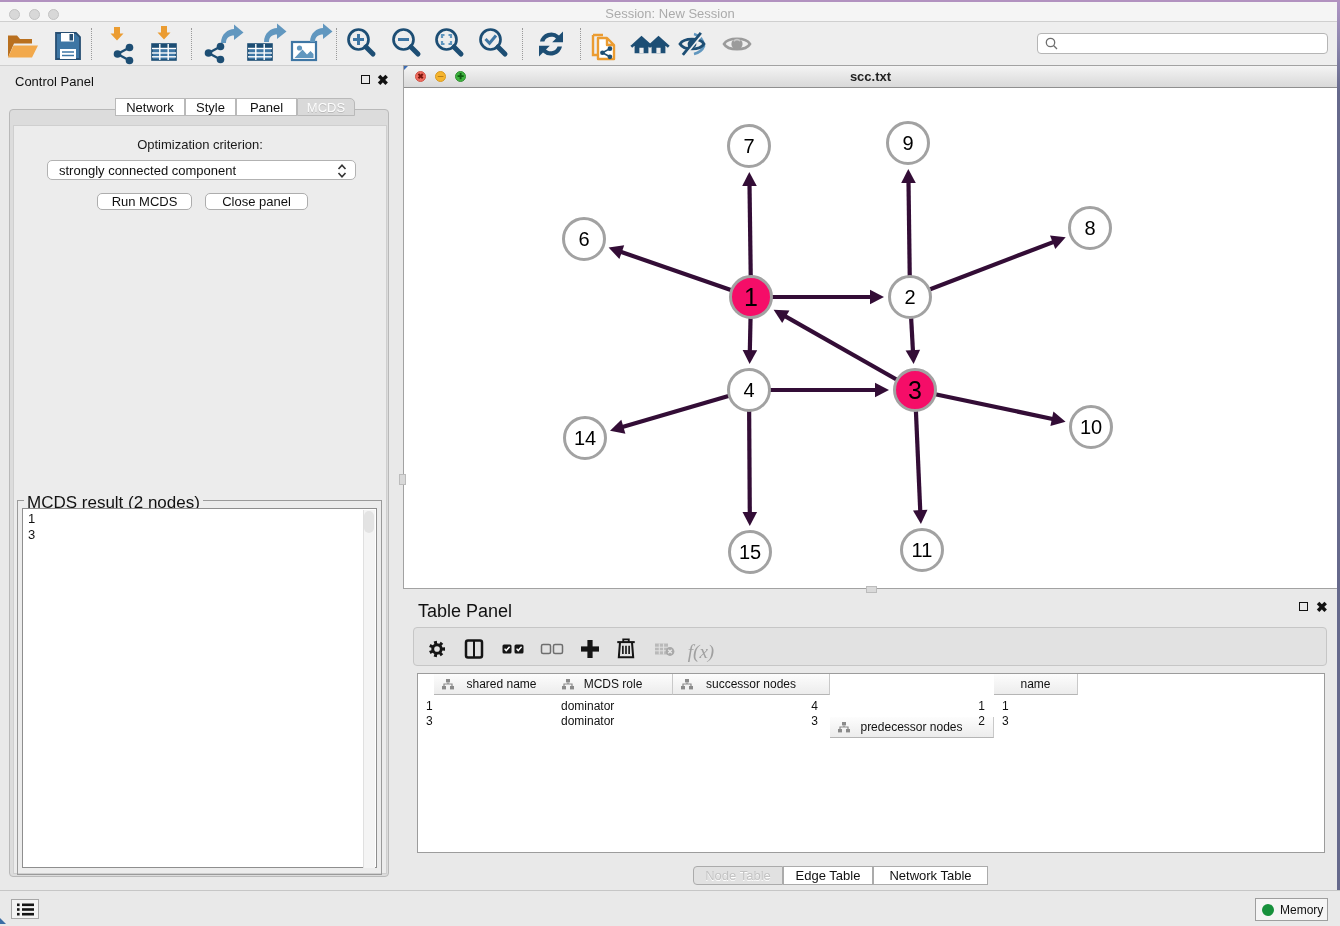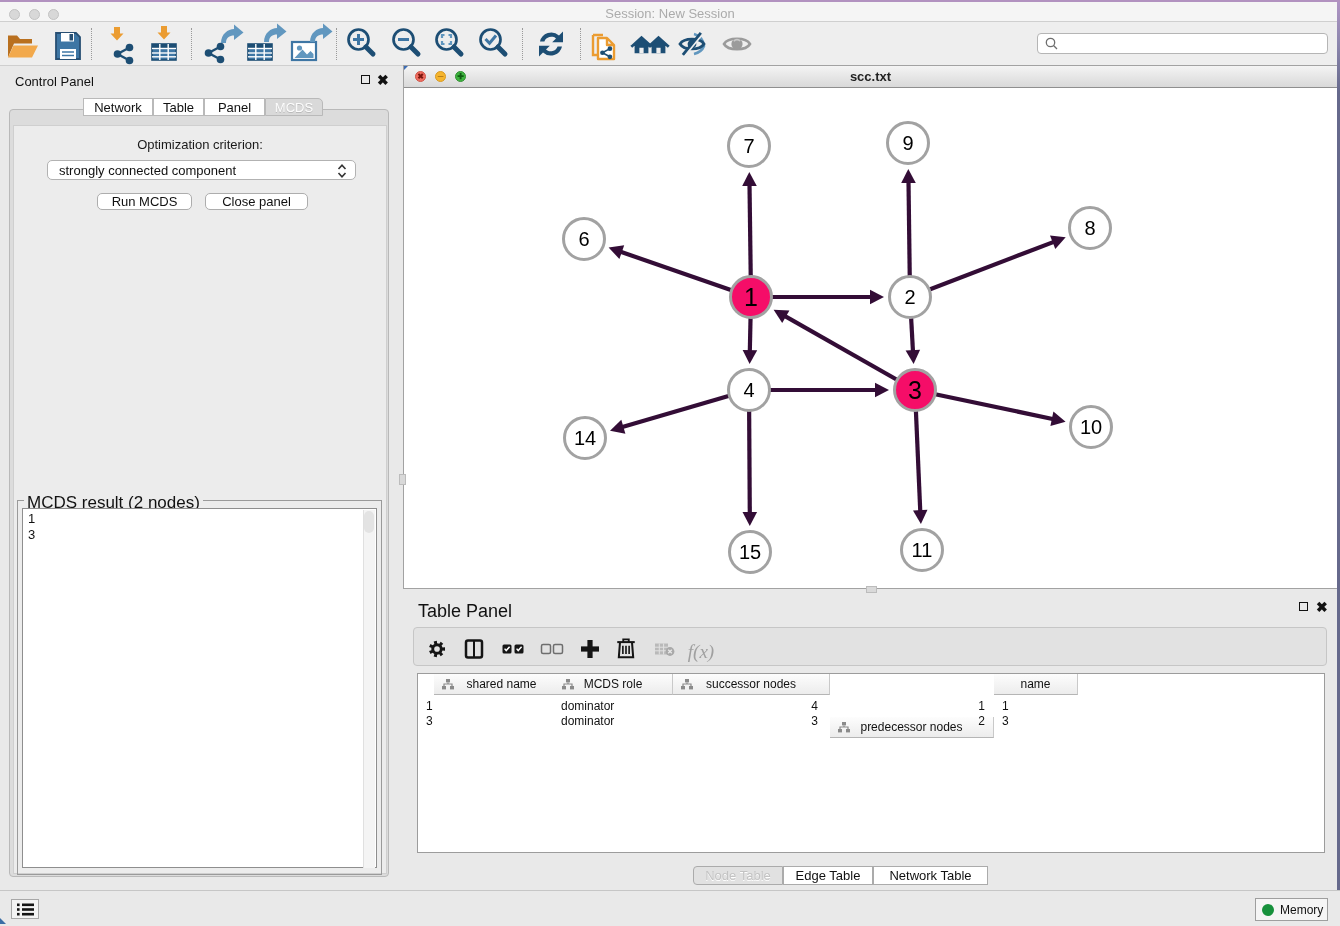--- a/index.html
+++ b/index.html
@@ -1,18 +1,18 @@
 <!DOCTYPE html>
 <html><head>
 <meta charset="utf-8">
 <style>
 * { margin:0; padding:0; box-sizing:border-box; }
 html,body { width:1340px; height:926px; overflow:hidden; background:#e9e9e9;
   font-family:"Liberation Sans", sans-serif; }
-#app { position:relative; width:1340px; height:655px; }
+#app { position:relative; width:1340px; height:655px;padding-left:32px; }
 
 
 #titlebar { position:absolute; left:0; top:0; width:1340px; height:22px;
   background:#f5f5f5; border-top:2px solid #b292c0; border-bottom:1px solid #cfcfcf; }
 .tl { position:absolute; top:7px; width:11px; height:11px; border-radius:50%;
   background:#d8d8d8; border:1px solid #c3c3c3; }
 #titletext { position:absolute; top:4px; width:100%; text-align:center;
   font-size:13px; color:#ababab; }
 
 
@@ -254,21 +254,21 @@
     </div>
   </div>
 
   <div id="cphead">
     <div class="t">Control Panel</div>
     <div class="sqico" style="left:361px;"></div>
     <div class="wbtn" style="left:377px;top:6px;font-size:14px;">✖</div>
   </div>
   <div class="tabrow">
     <div class="tab" style="left:83px;width:70px;">Network</div>
-    <div class="tab" style="left:153px;width:51px;">Table</div>
+    <div class="tab" style="left:153px;width:51px;">Style</div>
     <div class="tab" style="left:204px;width:61px;">Panel</div>
     <div class="tab tabsel" style="left:265px;width:58px;">MCDS</div>
   </div>
   <div id="cpbox">
     <div id="cpinner">
       <div id="optlabel">Optimization criterion:</div>
       <div id="dropdown">strongly connected component
         <svg width="10" height="14" style="position:absolute;right:8px;top:3px;" viewBox="0 0 10 14">
           <path d="M1.5 5 L5 1.2 L8.5 5" fill="none" stroke="#333" stroke-width="1.6"></path>
           <path d="M1.5 9 L5 12.8 L8.5 9" fill="none" stroke="#333" stroke-width="1.6"></path>

